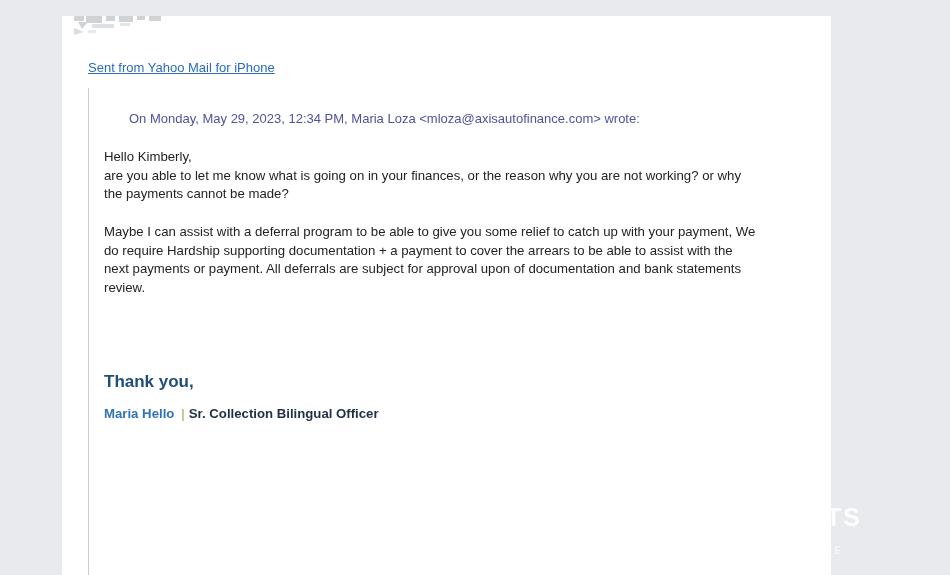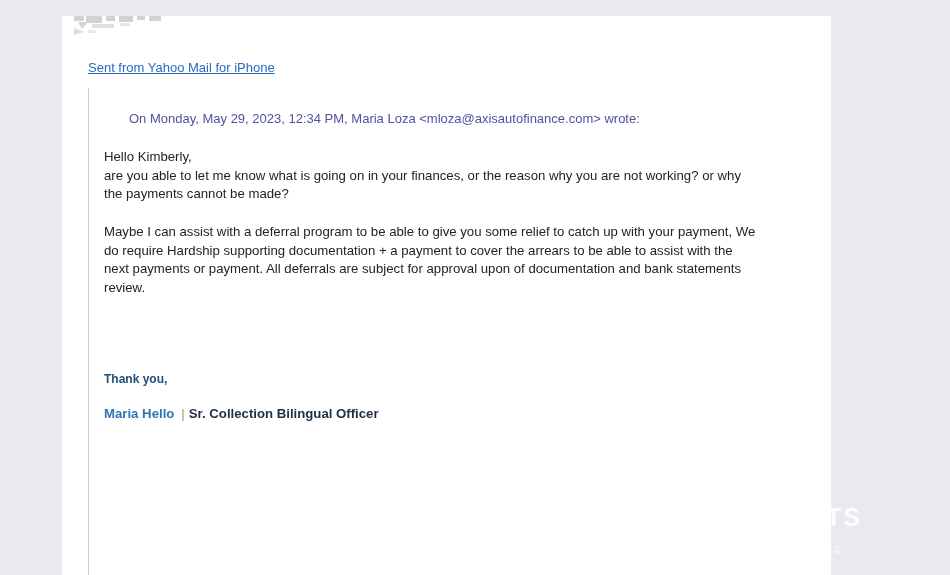--- a/index.html
+++ b/index.html
@@ -33,21 +33,21 @@
   .sent-link{position:absolute;left:26px;top:44px;font-size:13px;color:var(--link-blue);text-decoration:underline;cursor:pointer;}
 
   .quote-border{position:absolute;left:26px;top:72px;width:1px;height:503px;background:var(--quote-border);}
 
   .quote-header{position:absolute;left:35px;top:95px;font-size:13px;color:var(--quote-header);white-space:nowrap;margin-left:32px;}
 
   .para{position:absolute;left:42px;font-size:13.2px;line-height:18.7px;color:var(--body-text);white-space:pre-line;}
   .para-greeting{top:132px;}
   .para-body{top:207px;}
 
-  .sig-thanks{position:absolute;left:42px;top:356px;font-size:12px;font-weight:bold;color:var(--thanks-blue);}
+  .sig-thanks{position:absolute;left:42px;top:356px;font-size:17px;font-weight:bold;color:var(--thanks-blue);}
   .sig-line{position:absolute;left:42px;top:390px;font-size:13.2px;}
   .sig-name{font-weight:bold;color:var(--name-blue);}
   .sig-sep{color:var(--sep-green);padding:0 4px 0 7px;}
   .sig-title{font-weight:bold;color:var(--title-dark);}
 </style>
 </head>
 <body>
 
 <div class="stage">
 

